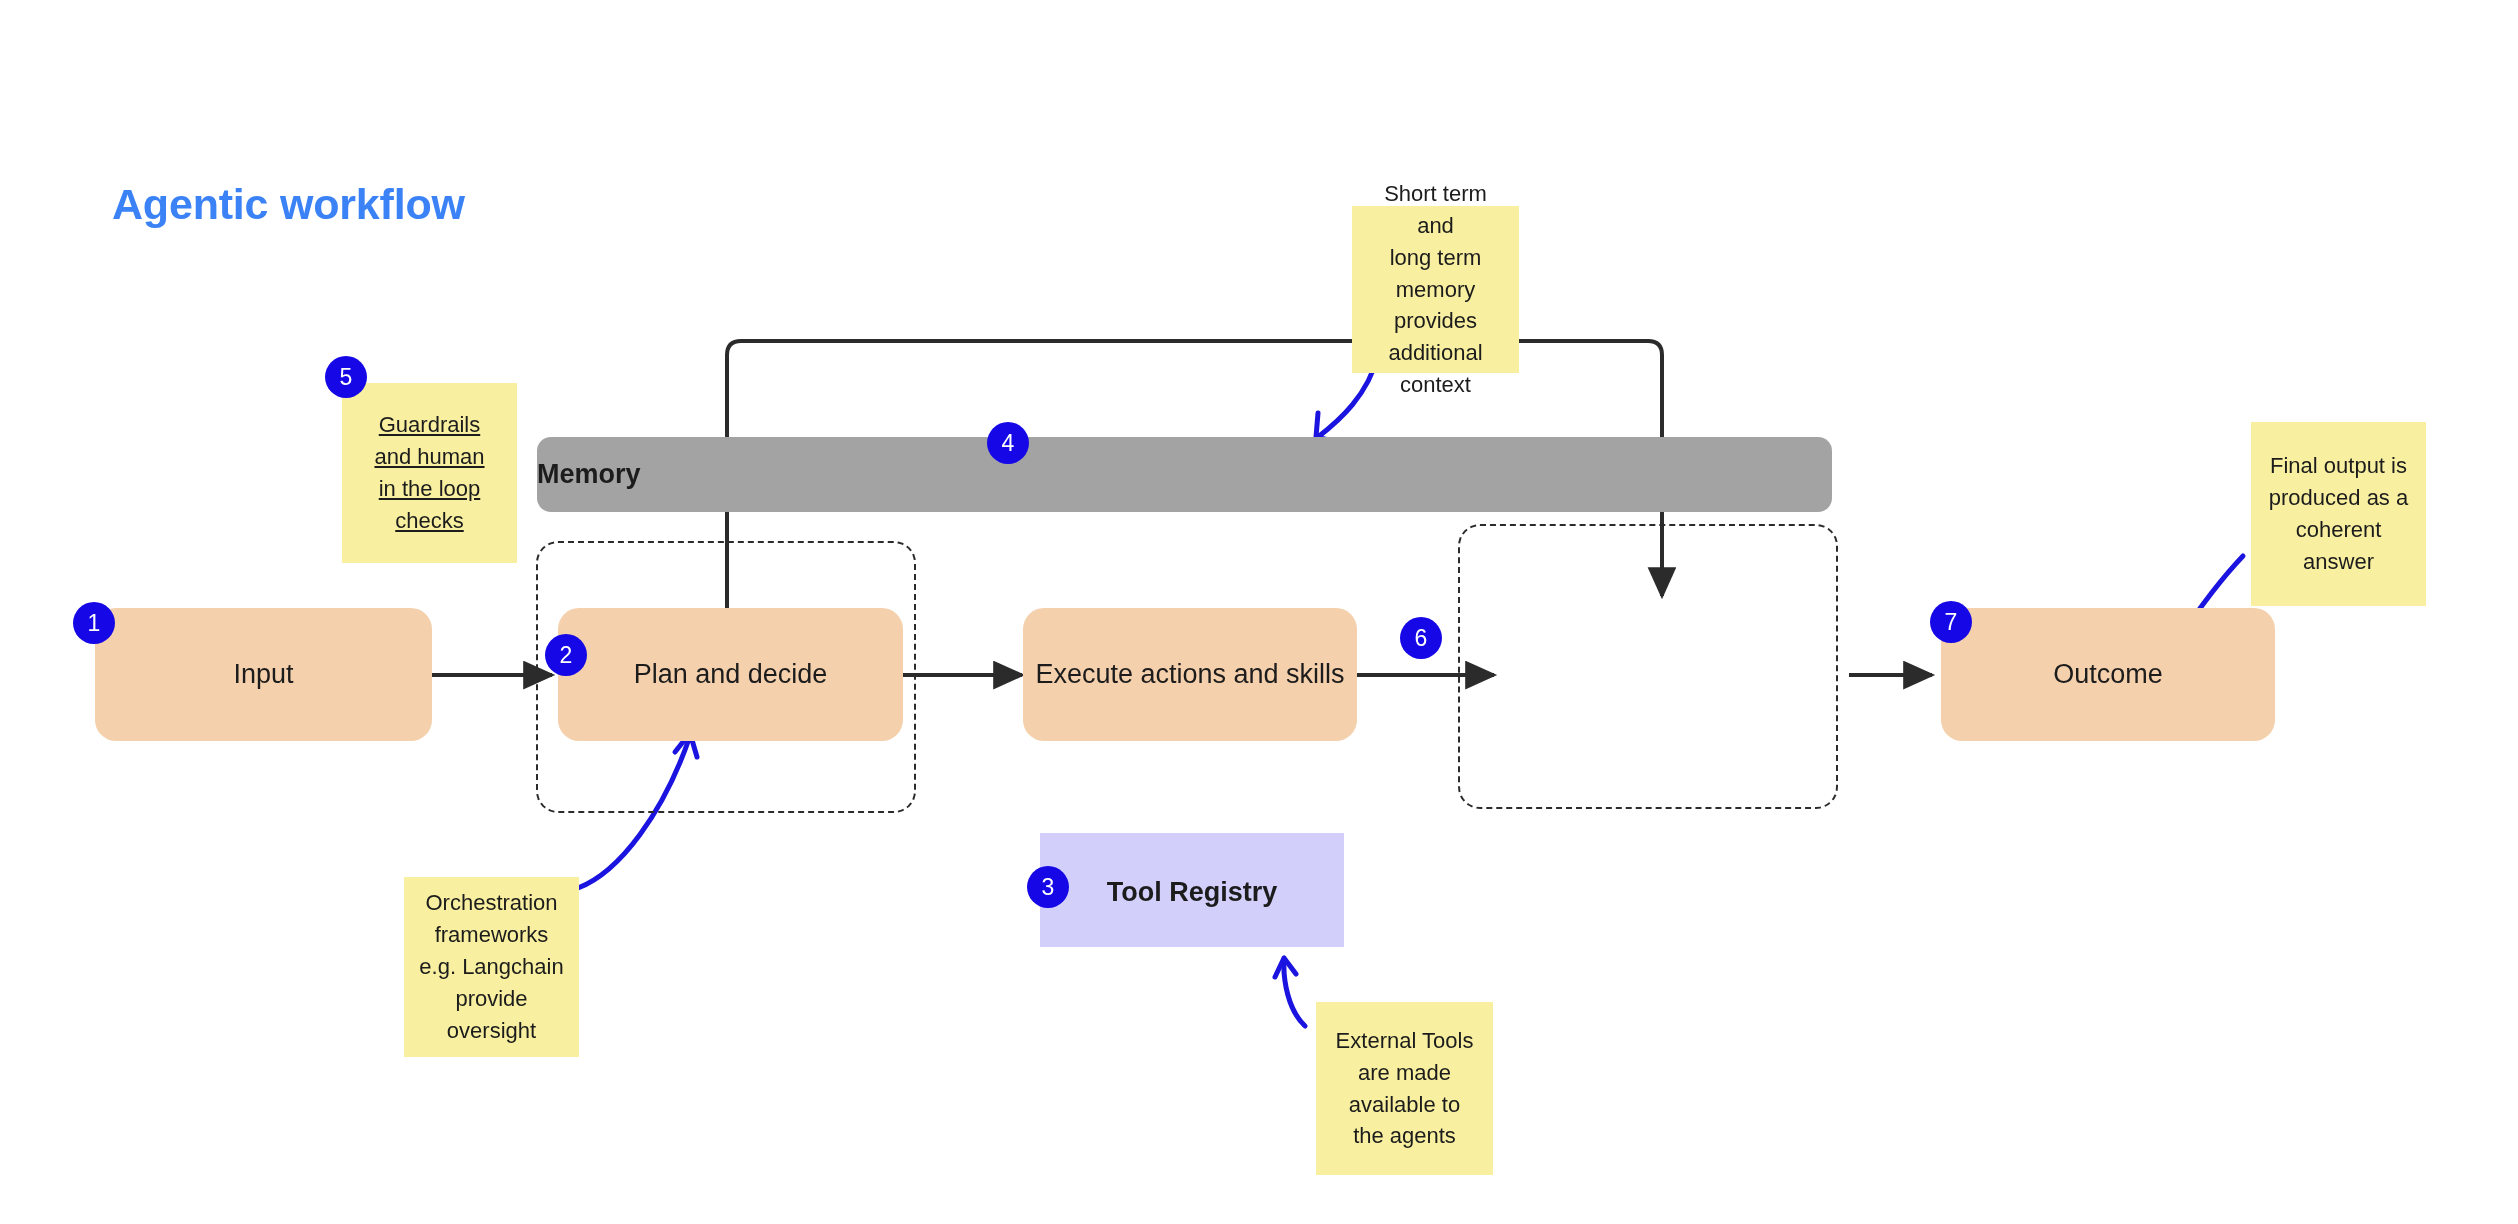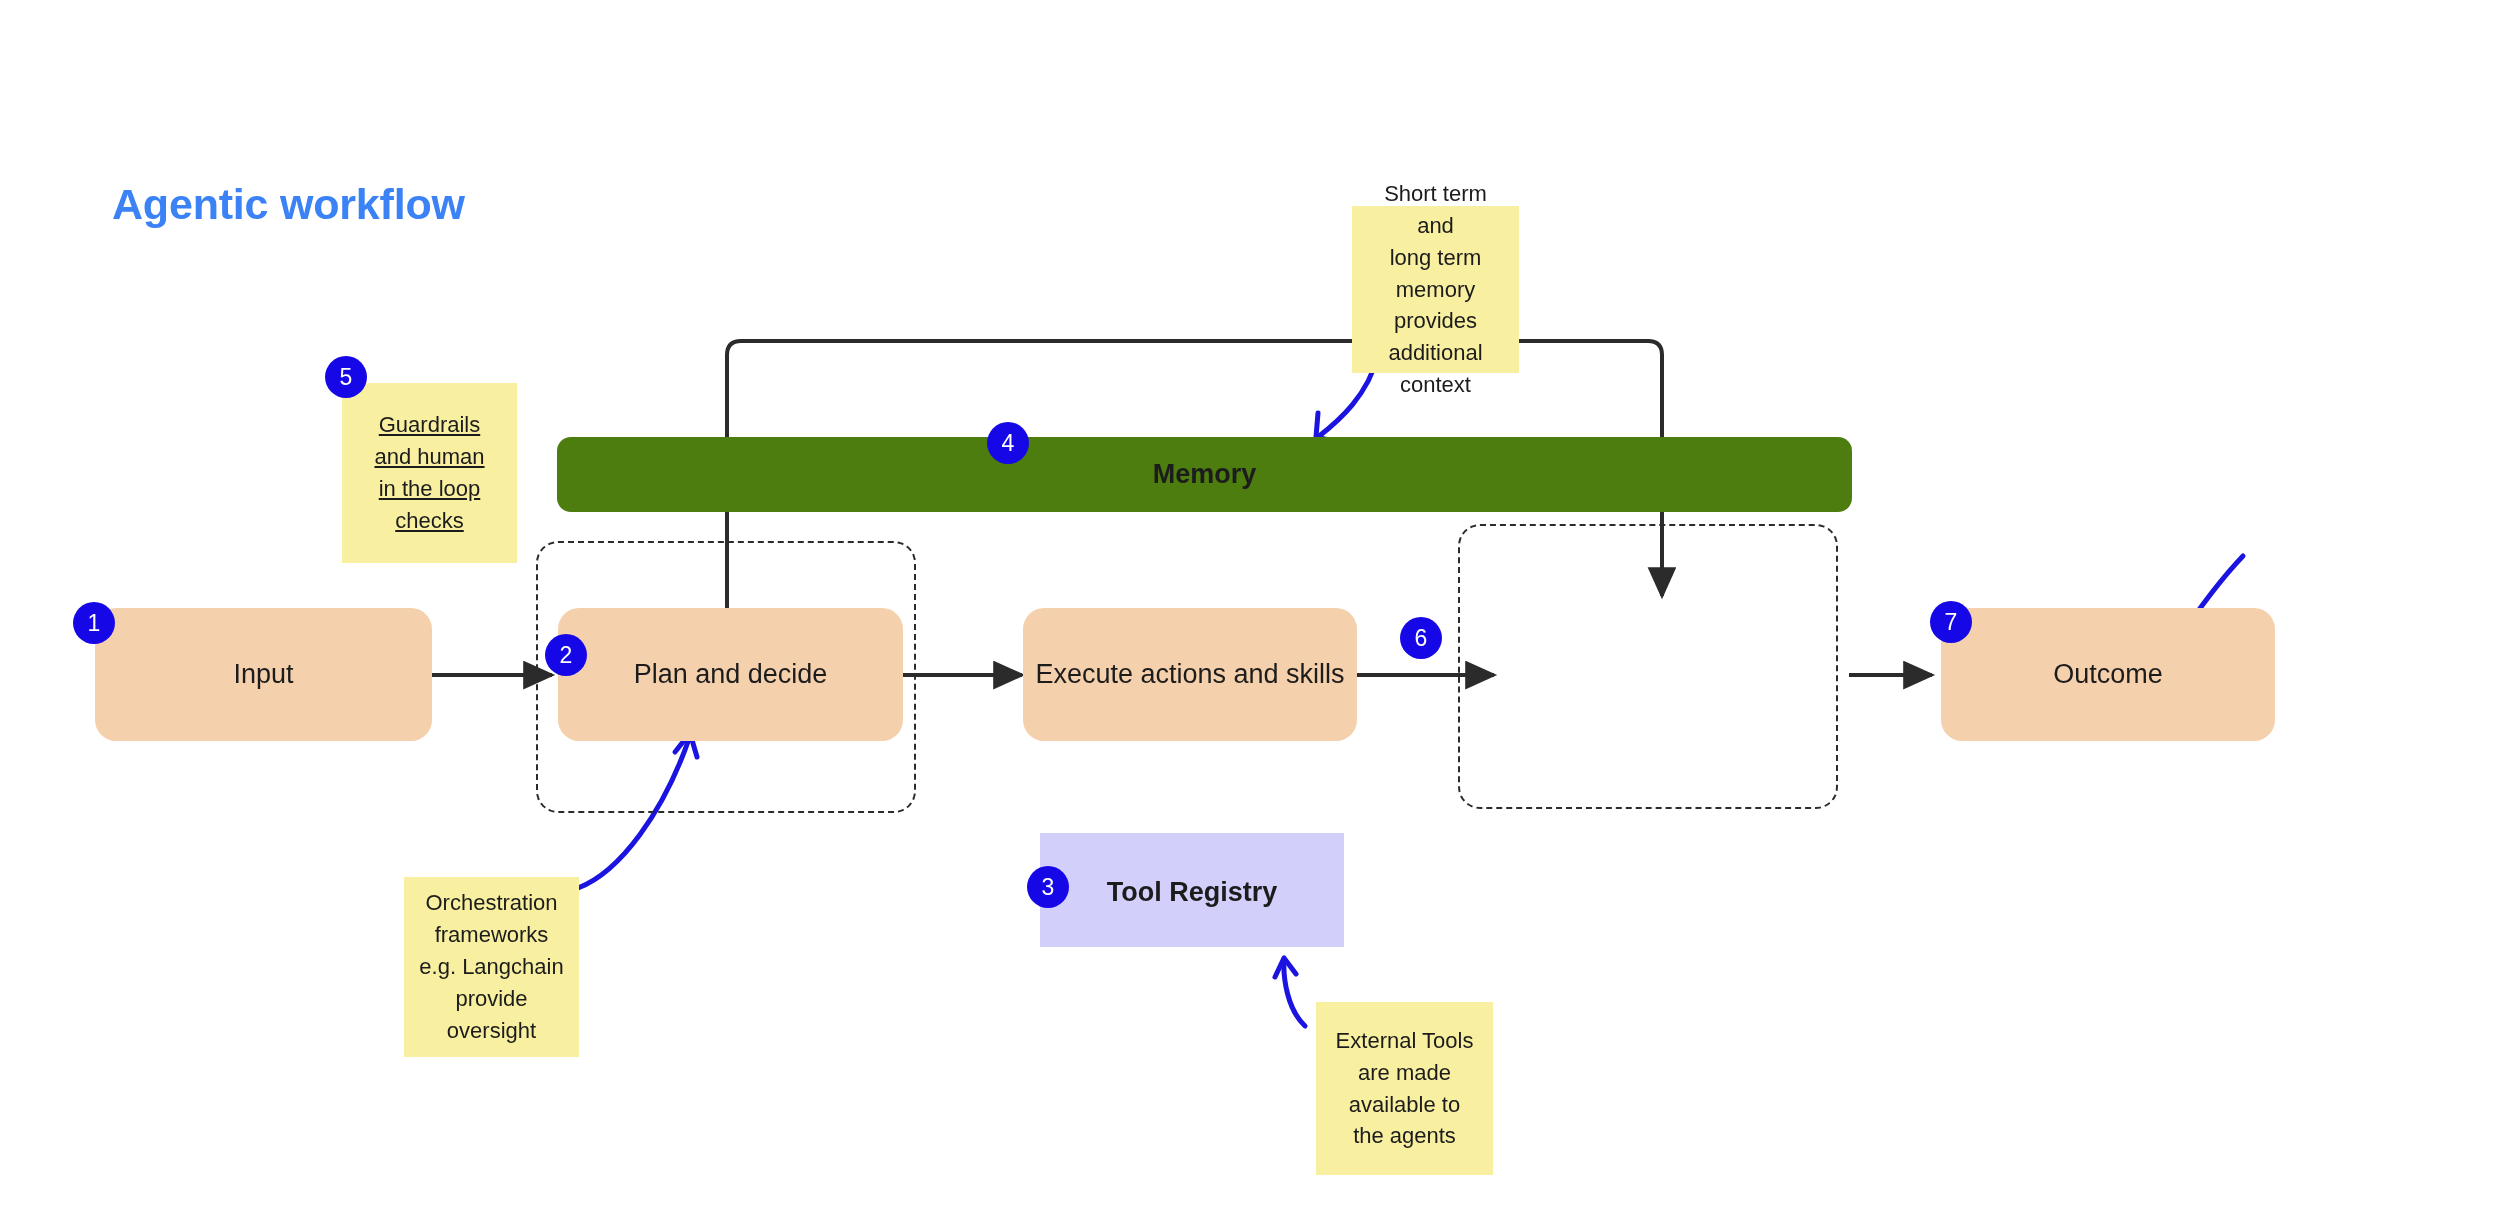--- a/index.html
+++ b/index.html
@@ -60,30 +60,29 @@
     position: absolute;
     border: 2px dashed #2b2b2b;
     border-radius: 22px;
     box-sizing: border-box;
     background: transparent;
   }
 
   
   #memory-lane {
     position: absolute;
-    background: #4d7c0f;
+    background: #a3a3a3;
     border-radius: 14px;
     display: flex;
     align-items: center;
-    justify-content: center;
+    justify-content: flex-start;
     font-size: 27px;
     font-weight: bold;
     color: #1c1c1c;
     box-sizing: border-box;
-    margin-left: 20px;
   }
 
   
   #tool-registry {
     position: absolute;
     background: #d2d0fb;
     display: flex;
     align-items: flex-start;
     justify-content: center;
     font-size: 27px;
@@ -221,14 +220,20 @@
 oversight</span>
   </div>
 
   <div class="sticky" style="left:1316px; top:976px; width:177px; height:173px;">
     <span>External Tools
 are made
 available to
 the agents</span>
   </div>
 
+  <div class="sticky" style="left:2251px; top:396px; width:175px; height:184px;">
+    <span>Final output is
+produced as a
+coherent
+answer</span>
+  </div>
 
 </div>
 
 </body></html>

